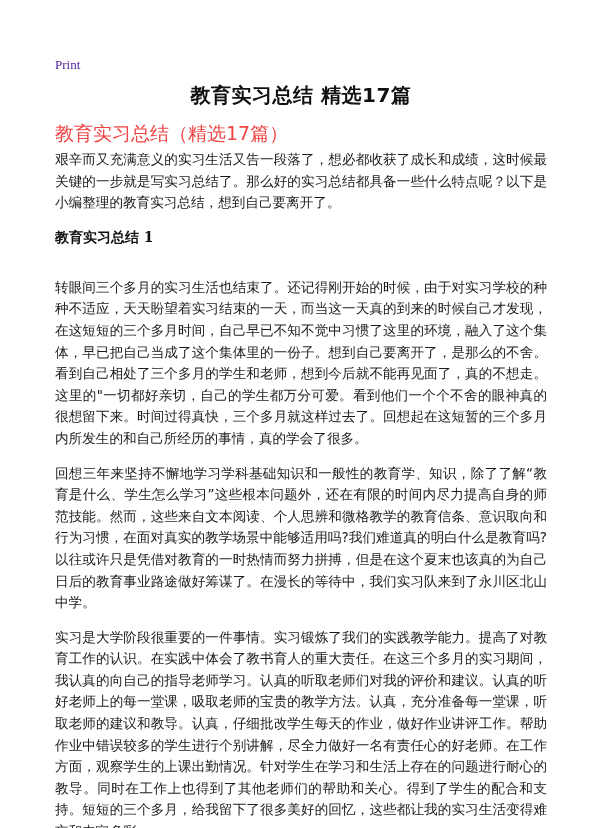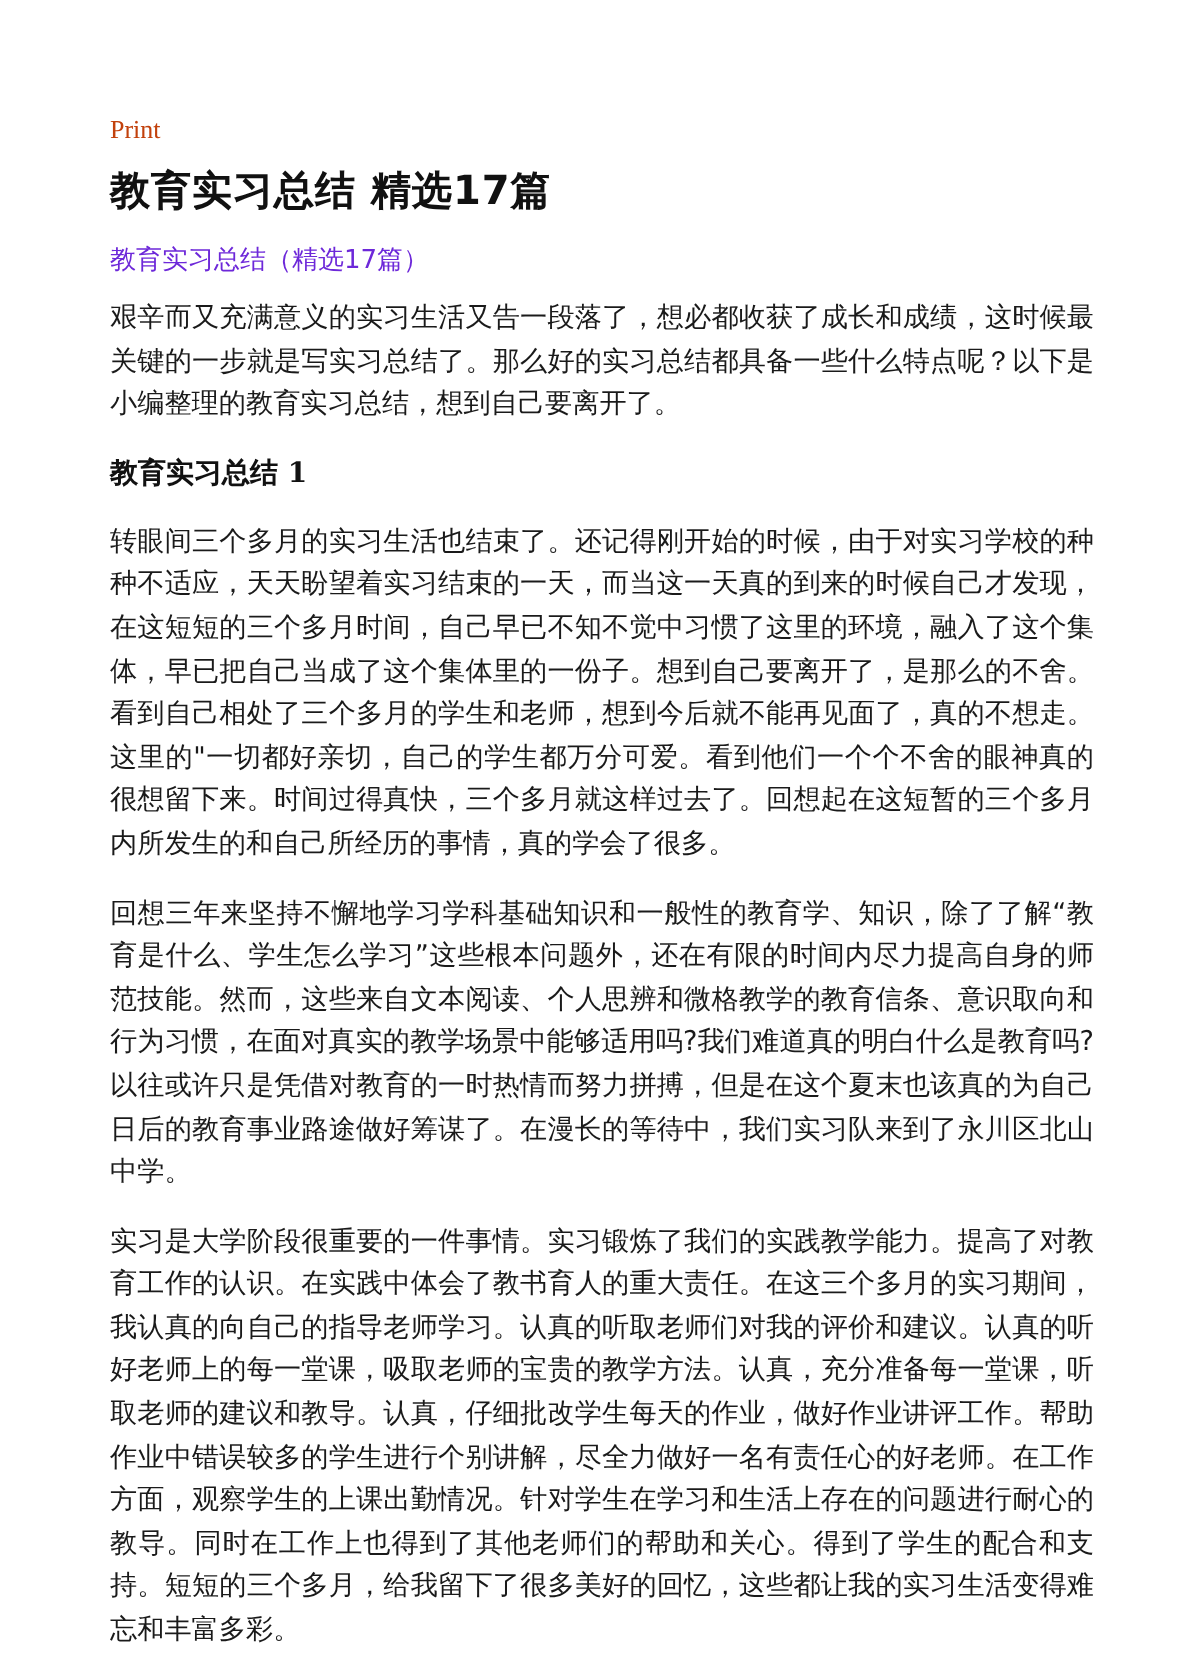--- a/index.html
+++ b/index.html
@@ -20,57 +20,58 @@
       left: 55px;
       top: 0;
       width: 492px;
     }
     .print-label {
       position: absolute;
       top: 57px;
       left: 0;
       font-family: "Liberation Serif", serif;
       font-size: 13px;
-      color: #c2410c;
+      color: #4c1d95;
     }
     .doc-title {
       position: absolute;
       top: 82px;
       left: 0;
       width: 492px;
+      text-align: center;
       font-size: 20px;
       font-weight: bold;
       letter-spacing: 0.5px;
       color: #111;
     }
     .doc-subtitle {
       position: absolute;
       top: 121px;
       left: 0;
-      font-size: 13px;
-      color: #6d28d9;
+      font-size: 19px;
+      color: #ef4444;
     }
     .content {
       position: absolute;
       top: 149px;
       left: 0;
       width: 492px;
     }
     .para {
       font-size: 13.6px;
       line-height: 21.6px;
       margin: 0 0 13px 0;
       text-align: justify;
       color: #1a1a1a;
       word-break: break-all;
     }
     .section-heading {
       font-size: 14px;
       font-weight: bold;
-      margin: 0 0 14px 0;
+      margin: 0 0 30px 0;
       line-height: 20px;
       color: #111;
       font-family: "DejaVu Serif", serif;
     }
   </style>
 </head>
 <body>
 
 <div class="page">
   <div class="print-label">Print</div>

